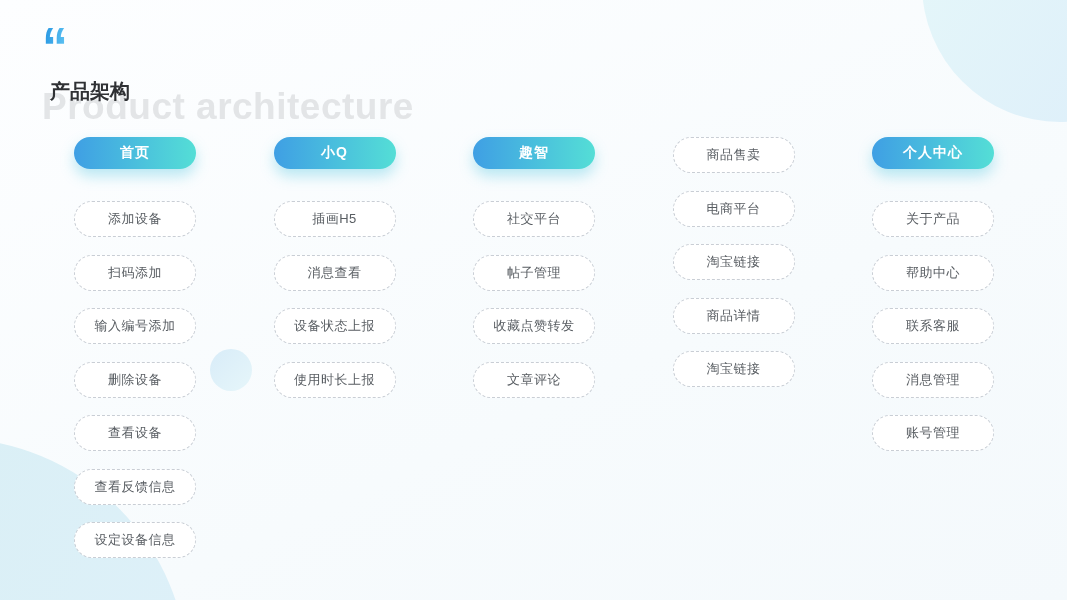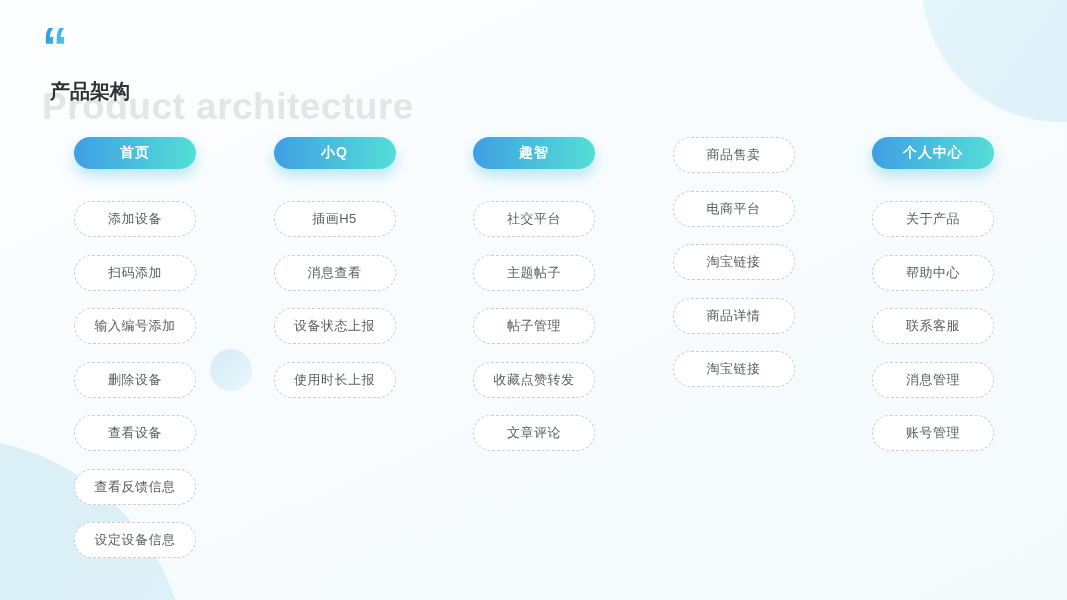--- a/index.html
+++ b/index.html
@@ -206,23 +206,20 @@
 
   <section class="column">
     <div class="pill">
       <span class="pill-label">趣智</span>
     </div>
     <div class="items">
   <div class="item">
     <span class="item-label">社交平台</span>
   </div>
 
-  <div class="item">
-    <span class="item-label">主题帖子</span>
-  </div>
 
   <div class="item">
     <span class="item-label">帖子管理</span>
   </div>
 
 
   <div class="item">
     <span class="item-label">收藏点赞转发</span>
   </div>
 

